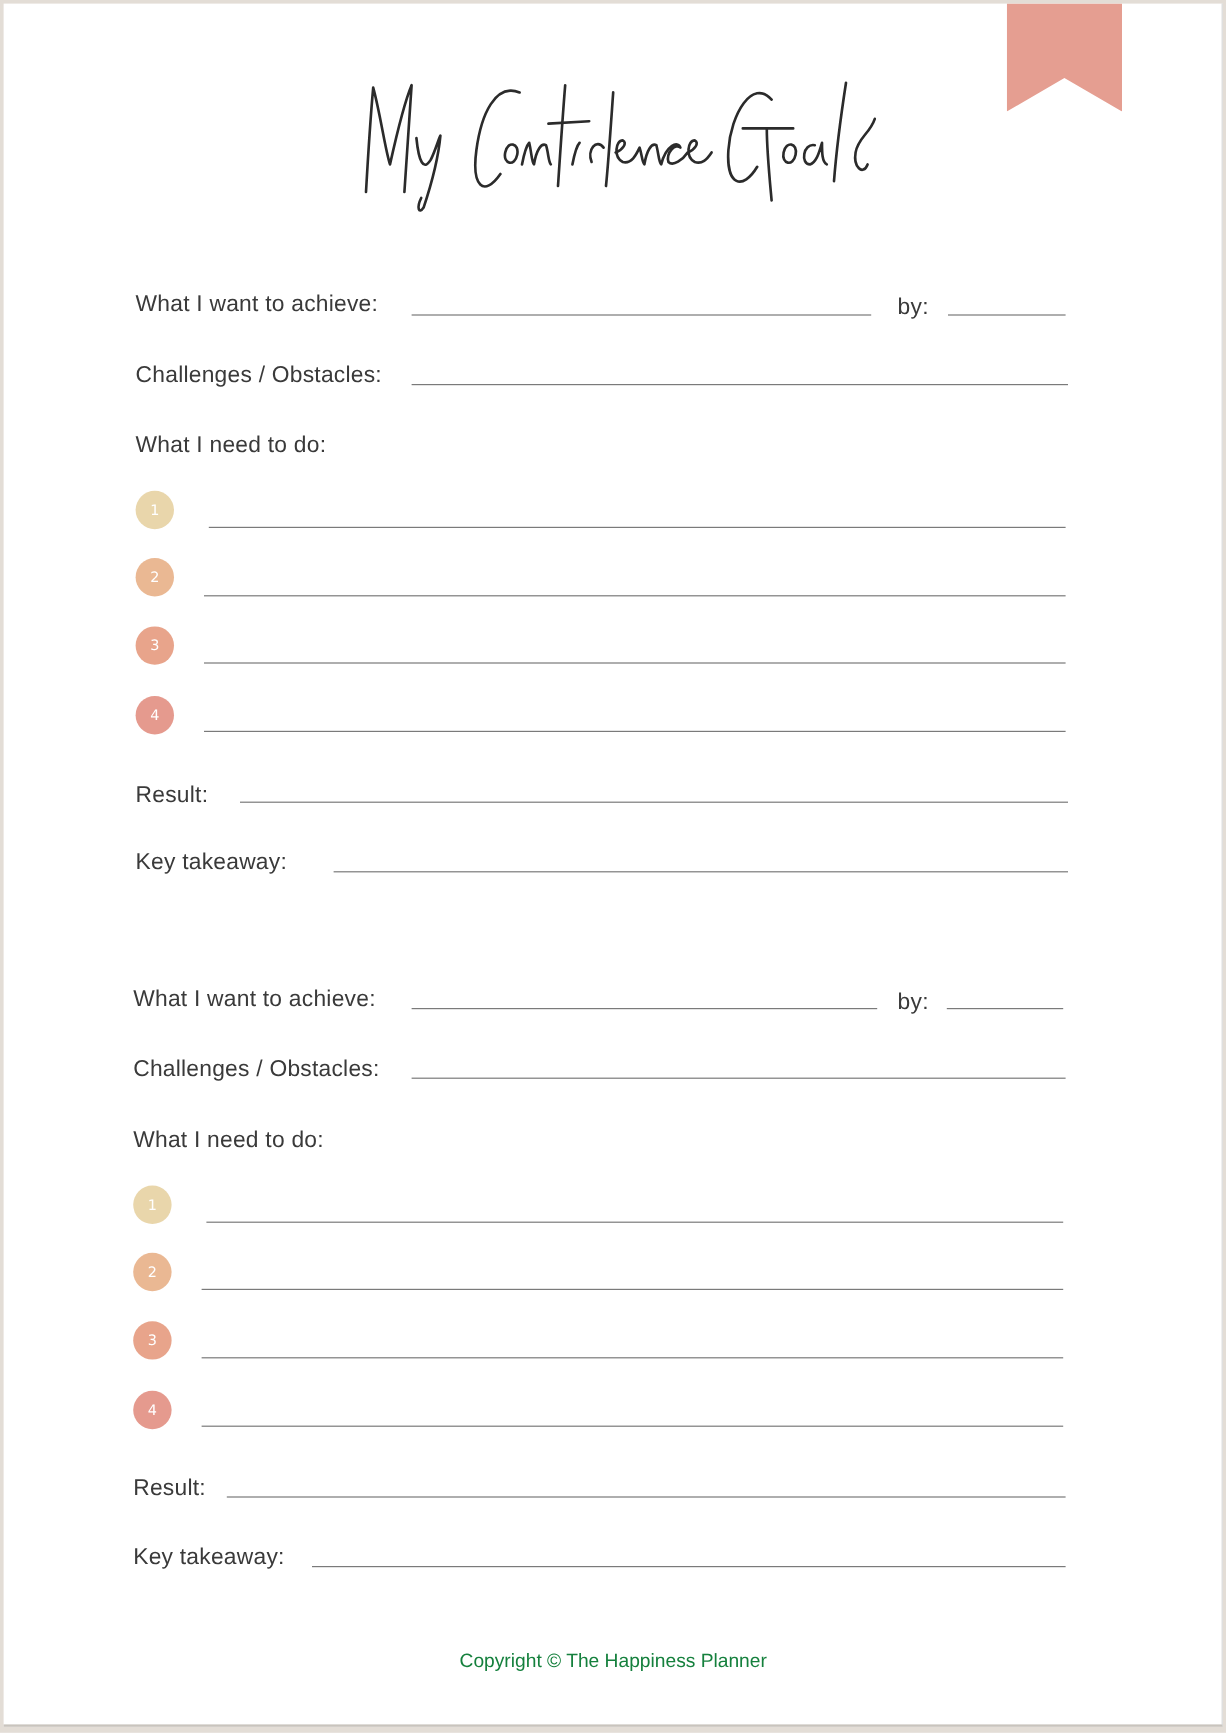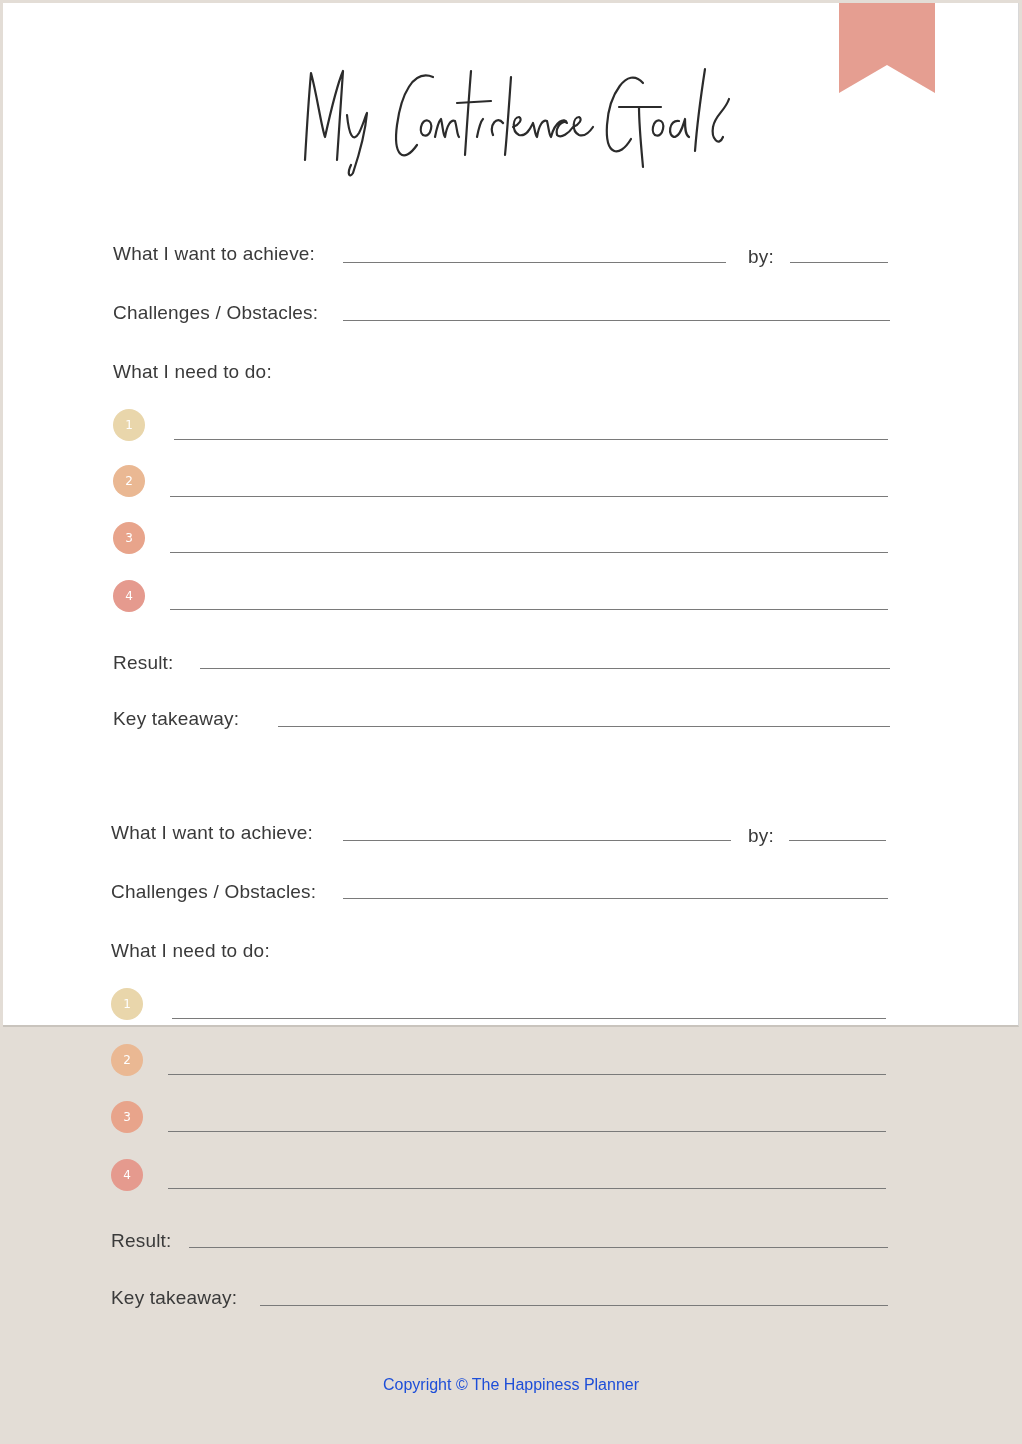--- a/index.html
+++ b/index.html
@@ -7,21 +7,21 @@
       width: 1022px; height: 1444px;
       background: #e3ddd6;
       position: relative;
       overflow: hidden;
       font-family: "Liberation Sans", sans-serif;
       color: #333;
     }
     .page {
       position: absolute;
       left: 3px; top: 3px;
-      width: 1016px; height: 1024px;
+      width: 1016px; height: 1436px;
       background: #ffffff;
       border-right: 1px solid #d8d8d8;
       border-bottom: 2px solid #c9c4bd;
       box-sizing: border-box;
     }
     .bookmark {
       position: absolute;
       left: 836px; top: 0;
       width: 96px; height: 90px;
     }
@@ -51,21 +51,21 @@
       line-height: 32px;
       text-align: center;
       font-family: "DejaVu Sans", sans-serif;
     }
     .copyright {
       position: absolute;
       left: 0; width: 1016px;
       top: 1373px;
       text-align: center;
       font-size: 16px;
-      color: #1d4ed8;
+      color: #15803d;
     }
   </style>
 </head>
 <body>
 
 <div class="page">
 
   <svg class="bookmark" viewBox="0 0 96 90">
     <polygon points="0,0 96,0 96,90 48,62 0,90" fill="#e59e91"></polygon>
   </svg>

